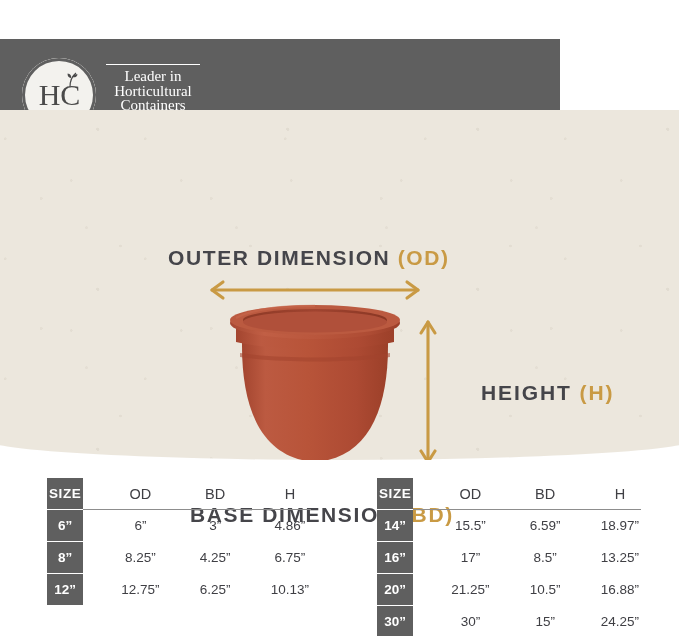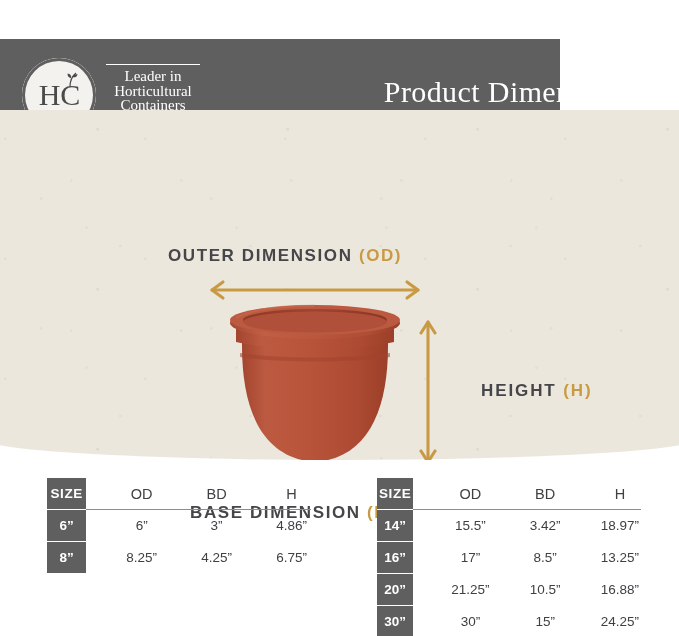--- a/index.html
+++ b/index.html
@@ -106,21 +106,21 @@
   }
   #diagram-inner {
     position: absolute;
     left: 20px; top: 0;
     width: 679px; height: 350px;
   }
 
   .dim-label {
     position: absolute;
     font-family: "Liberation Sans", sans-serif;
-    font-size: 17px;
+    font-size: 21px;
     font-weight: bold;
     letter-spacing: 1.6px;
     color: #45454a;
     white-space: nowrap;
   }
   .dim-label .code { color: #c99a44; }
 
   #od-label  { left: 168px; top: 136px; }
   #bd-label  { left: 190px; top: 393px; }
   #height-label { left: 443px; top: 271px; letter-spacing: 1.9px; margin-left: 38px; }
@@ -175,21 +175,20 @@
       <div class="rule"></div>
       <div class="tag-text">
         <div>Leader in</div>
         <div>Horticultural</div>
         <div>Containers</div>
       </div>
       <div class="rule"></div>
     </div>
   </div>
 
-  <div id="page-title">Product Dimensions</div>
 </div>
 
 <div id="diagram-panel">
   <div id="diagram-inner">
 
     <svg width="679" height="350" viewBox="0 0 679 350" style="position:absolute;left:0;top:0">
       <defs>
         <linearGradient id="bodyGrad" x1="0" y1="0" x2="1" y2="0">
           <stop offset="0%" stop-color="#a3452f"></stop>
           <stop offset="16%" stop-color="#bc5a41"></stop>
@@ -269,37 +268,43 @@
       <td class="datacol">6”</td>
       <td class="datacol">3”</td>
       <td class="datacol">4.86”</td>
     </tr>
     <tr>
       <td class="sizecol">8”</td>
       <td class="datacol">8.25”</td>
       <td class="datacol">4.25”</td>
       <td class="datacol">6.75”</td>
     </tr>
+    <tr>
+      <td class="sizecol">12”</td>
+      <td class="datacol">12.75”</td>
+      <td class="datacol">6.25”</td>
+      <td class="datacol">10.13”</td>
+    </tr>
   </tbody>
 </table>
 
 <table class="size-table" id="table-right">
   <thead>
     <tr>
       <th class="sizecol">SIZE</th>
       <th class="datacol">OD</th>
       <th class="datacol">BD</th>
       <th class="datacol">H</th>
     </tr>
   </thead>
   <tbody>
     <tr>
       <td class="sizecol">14”</td>
       <td class="datacol">15.5”</td>
-      <td class="datacol">3.42”</td>
+      <td class="datacol">6.59”</td>
       <td class="datacol">18.97”</td>
     </tr>
     <tr>
       <td class="sizecol">16”</td>
       <td class="datacol">17”</td>
       <td class="datacol">8.5”</td>
       <td class="datacol">13.25”</td>
     </tr>
     <tr>
       <td class="sizecol">20”</td>

